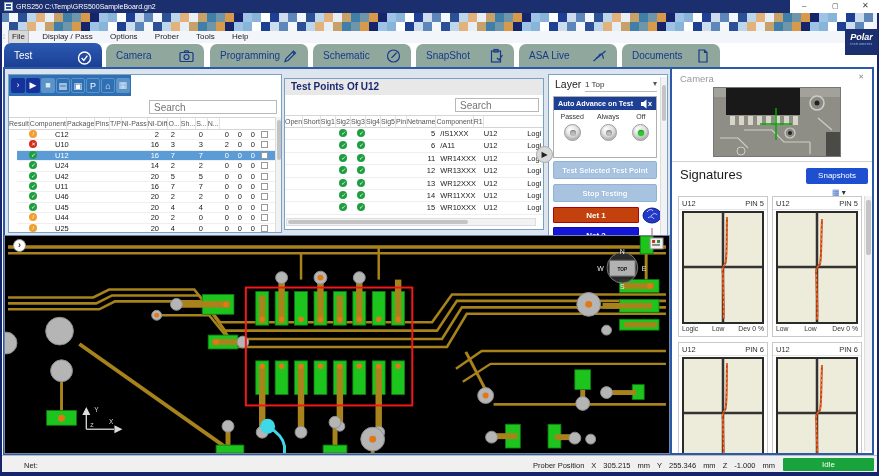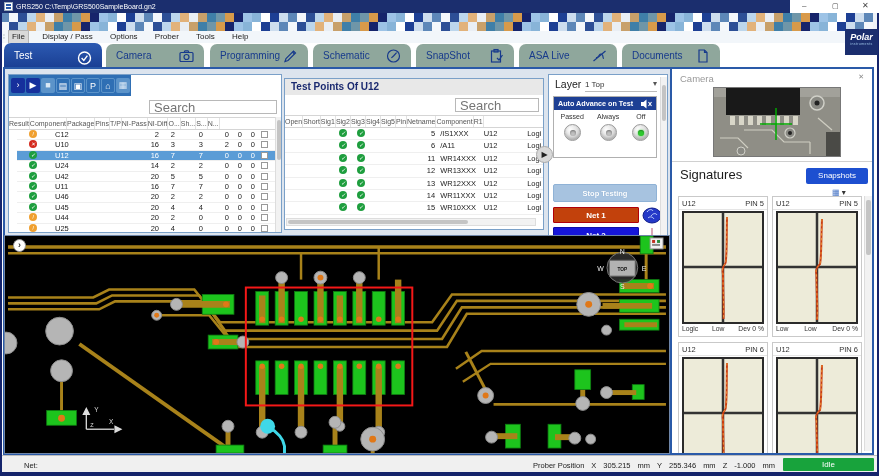--- a/index.html
+++ b/index.html
@@ -33,21 +33,21 @@
   .tab.active{top:0;height:29px;background:linear-gradient(180deg,#2c5ab2,#173a8e);color:#fff;line-height:25px}
   .tab svg{position:absolute;right:10px;top:50%;transform:translateY(-50%)}
   
   .content{left:3px;top:67px;width:871px;height:388px;border:2px solid #2a5aa8;background:#dce4ee}
   .panel{position:absolute;background:#fff;border:1px solid #7aa0c8}
   
   .lpanel{left:8px;top:74px;width:274px;height:159px;overflow:hidden}
   .ltoolbar{position:absolute;left:0;top:0;width:122px;height:21px;background:#2f6fb4;display:flex;align-items:center;padding-left:2px;gap:1px}
   .tbtn{width:14px;height:15px;color:#fff;font-size:9px;text-align:center;line-height:15px;border-radius:2px;cursor:pointer}
   .tb-dark{background:#16309c}.tb-mid{background:#2f6fb4;border:1px solid #5b93c9}.tb-light{background:#5b93c9;color:#d9e8f5}
-  .searchbox{position:absolute;border:1px solid #b8b8b8;background:#fff;color:#999;font-size:13px;padding-left:4px;font-family:"Liberation Sans",sans-serif}
+  .searchbox{position:absolute;border:1px solid #b8b8b8;background:#fff;color:#999;font-size:10px;padding-left:4px;font-family:"Liberation Sans",sans-serif}
   .lt-head{position:absolute;left:0;top:42px;width:266px;height:13px;border-top:1px solid #d5d5d5;border-bottom:1px solid #d5d5d5;display:flex;font-size:7px;color:#555}
   .lt-head span{display:inline-block;border-right:1px solid #e2e2e2;text-align:center;line-height:12px;overflow:hidden;white-space:nowrap}
   .lt-body{position:absolute;left:8px;top:55px;width:266px;height:104px;overflow:hidden}
   .lt-row{display:flex;height:10.4px;font-size:7.5px;line-height:10.4px;border-bottom:1px solid #efefef;cursor:pointer;white-space:nowrap}
   .lt-row.sel{background:#5b9cd6;color:#fff}
   .w0{width:32px;text-align:center}.w1{width:56px;padding-left:6px}.w2{width:39px}
   .w3{width:18px}.w4{width:16px}.w5{width:28px}.w6{width:26px}.w7{width:13px}.w8{width:13px}.w9{width:13px;text-align:center}.w10{width:11px}
   .num{text-align:right;padding-right:3px}
   .dot{display:inline-block;width:8px;height:8px;border-radius:50%;vertical-align:-1px;position:relative}
   .dot::after{position:absolute;left:0;top:0;width:8px;height:8px;line-height:8px;text-align:center;font-size:5.5px;color:#fff}
@@ -550,20 +550,21 @@
             </div>
         </div>
         <div>
           <span>Off</span>
           <div class="knob on">
               <i></i>
             </div>
         </div>
       </div>
     </div>
+    <div class="cbtn" style="top:86px">Test Selected Test Point</div>
     <div class="cbtn" style="top:109px">Stop Testing</div>
     <div class="netbtn net1" style="top:132px">Net 1</div>
     <svg class="abs" style="left:92px;top:131px;position:absolute" width="22" height="19" viewBox="0 0 22 19">
       <ellipse cx="11" cy="9.5" rx="9" ry="7.5" fill="#2438c8" stroke="#101e8a"></ellipse>
       <path d="M6 6C8 3 11 3 12 5M10 10c2-3 5-3 6-1M7 12c2-2 5-1 6 1" fill="none" stroke="#cfe0ff" stroke-width="1" opacity=".9"></path>
     </svg>
     <div class="netbtn net2" style="top:152px">Net 2</div>
     <svg style="position:absolute;left:96px;top:152px;opacity:.55" width="14" height="14" viewBox="0 0 14 14">
       <path d="M7 1V8" stroke="#c06080" stroke-width="2"></path>
         <polygon points="4,8 10,8 7,13" fill="#c06080"></polygon>

